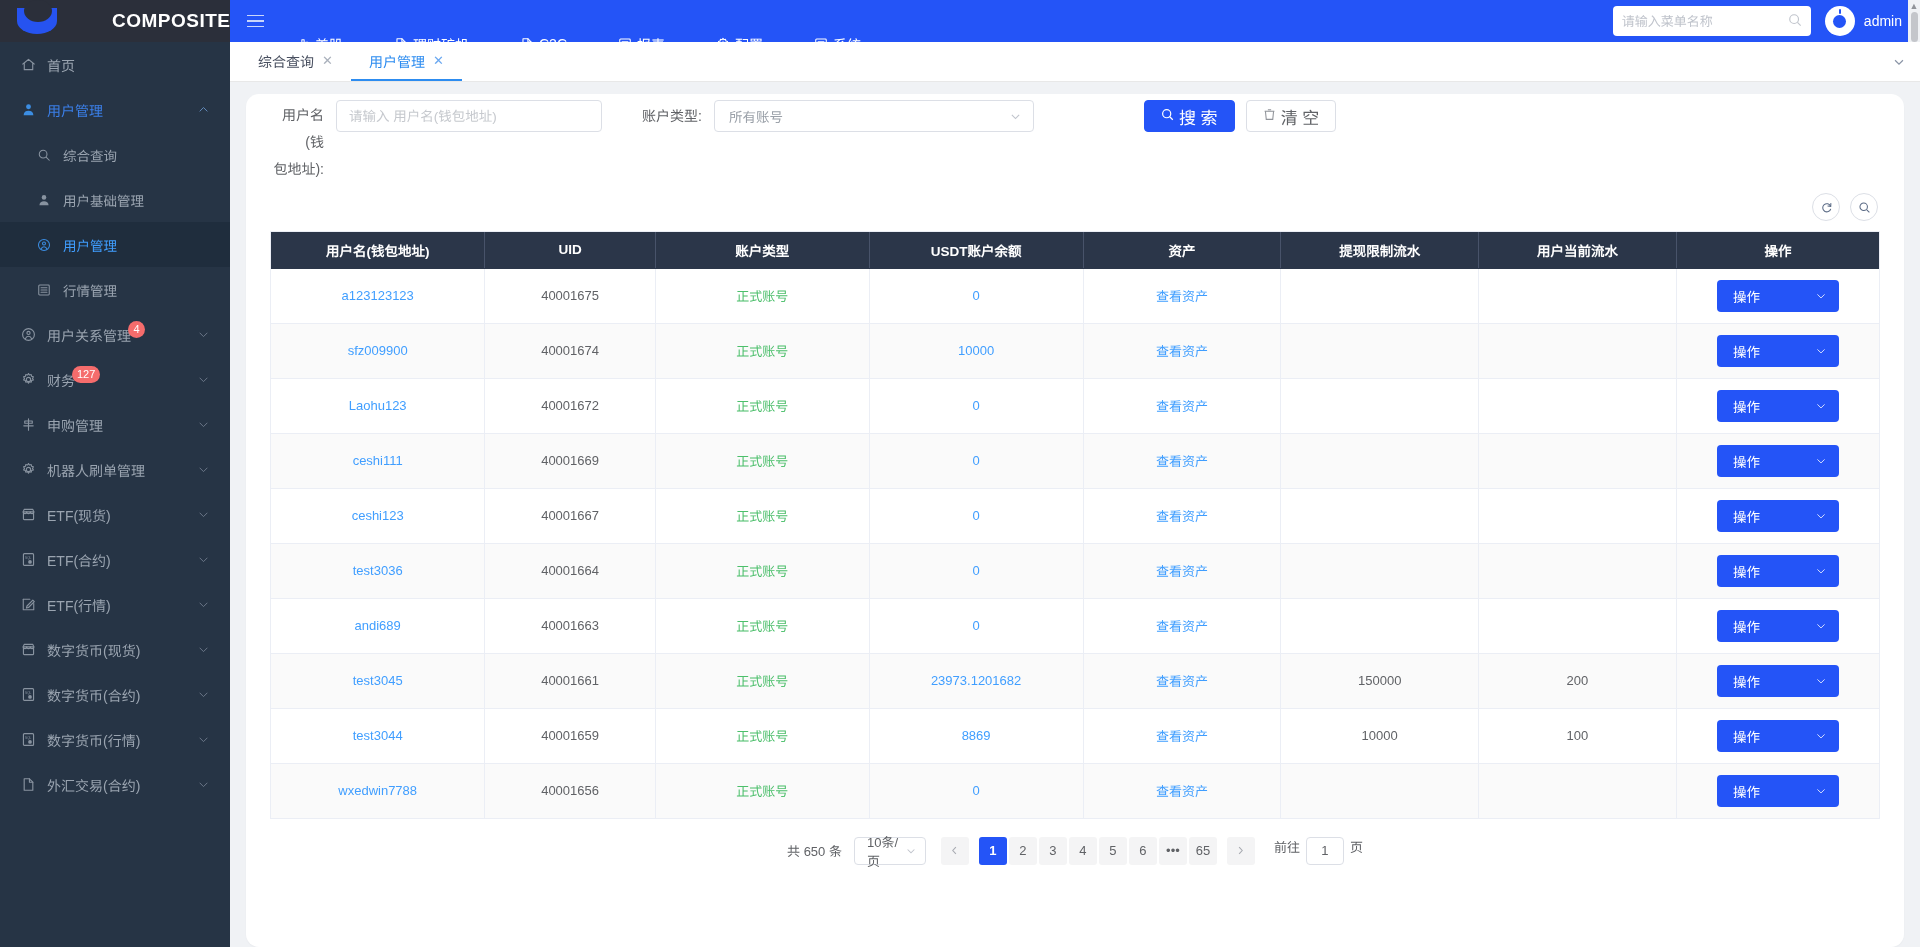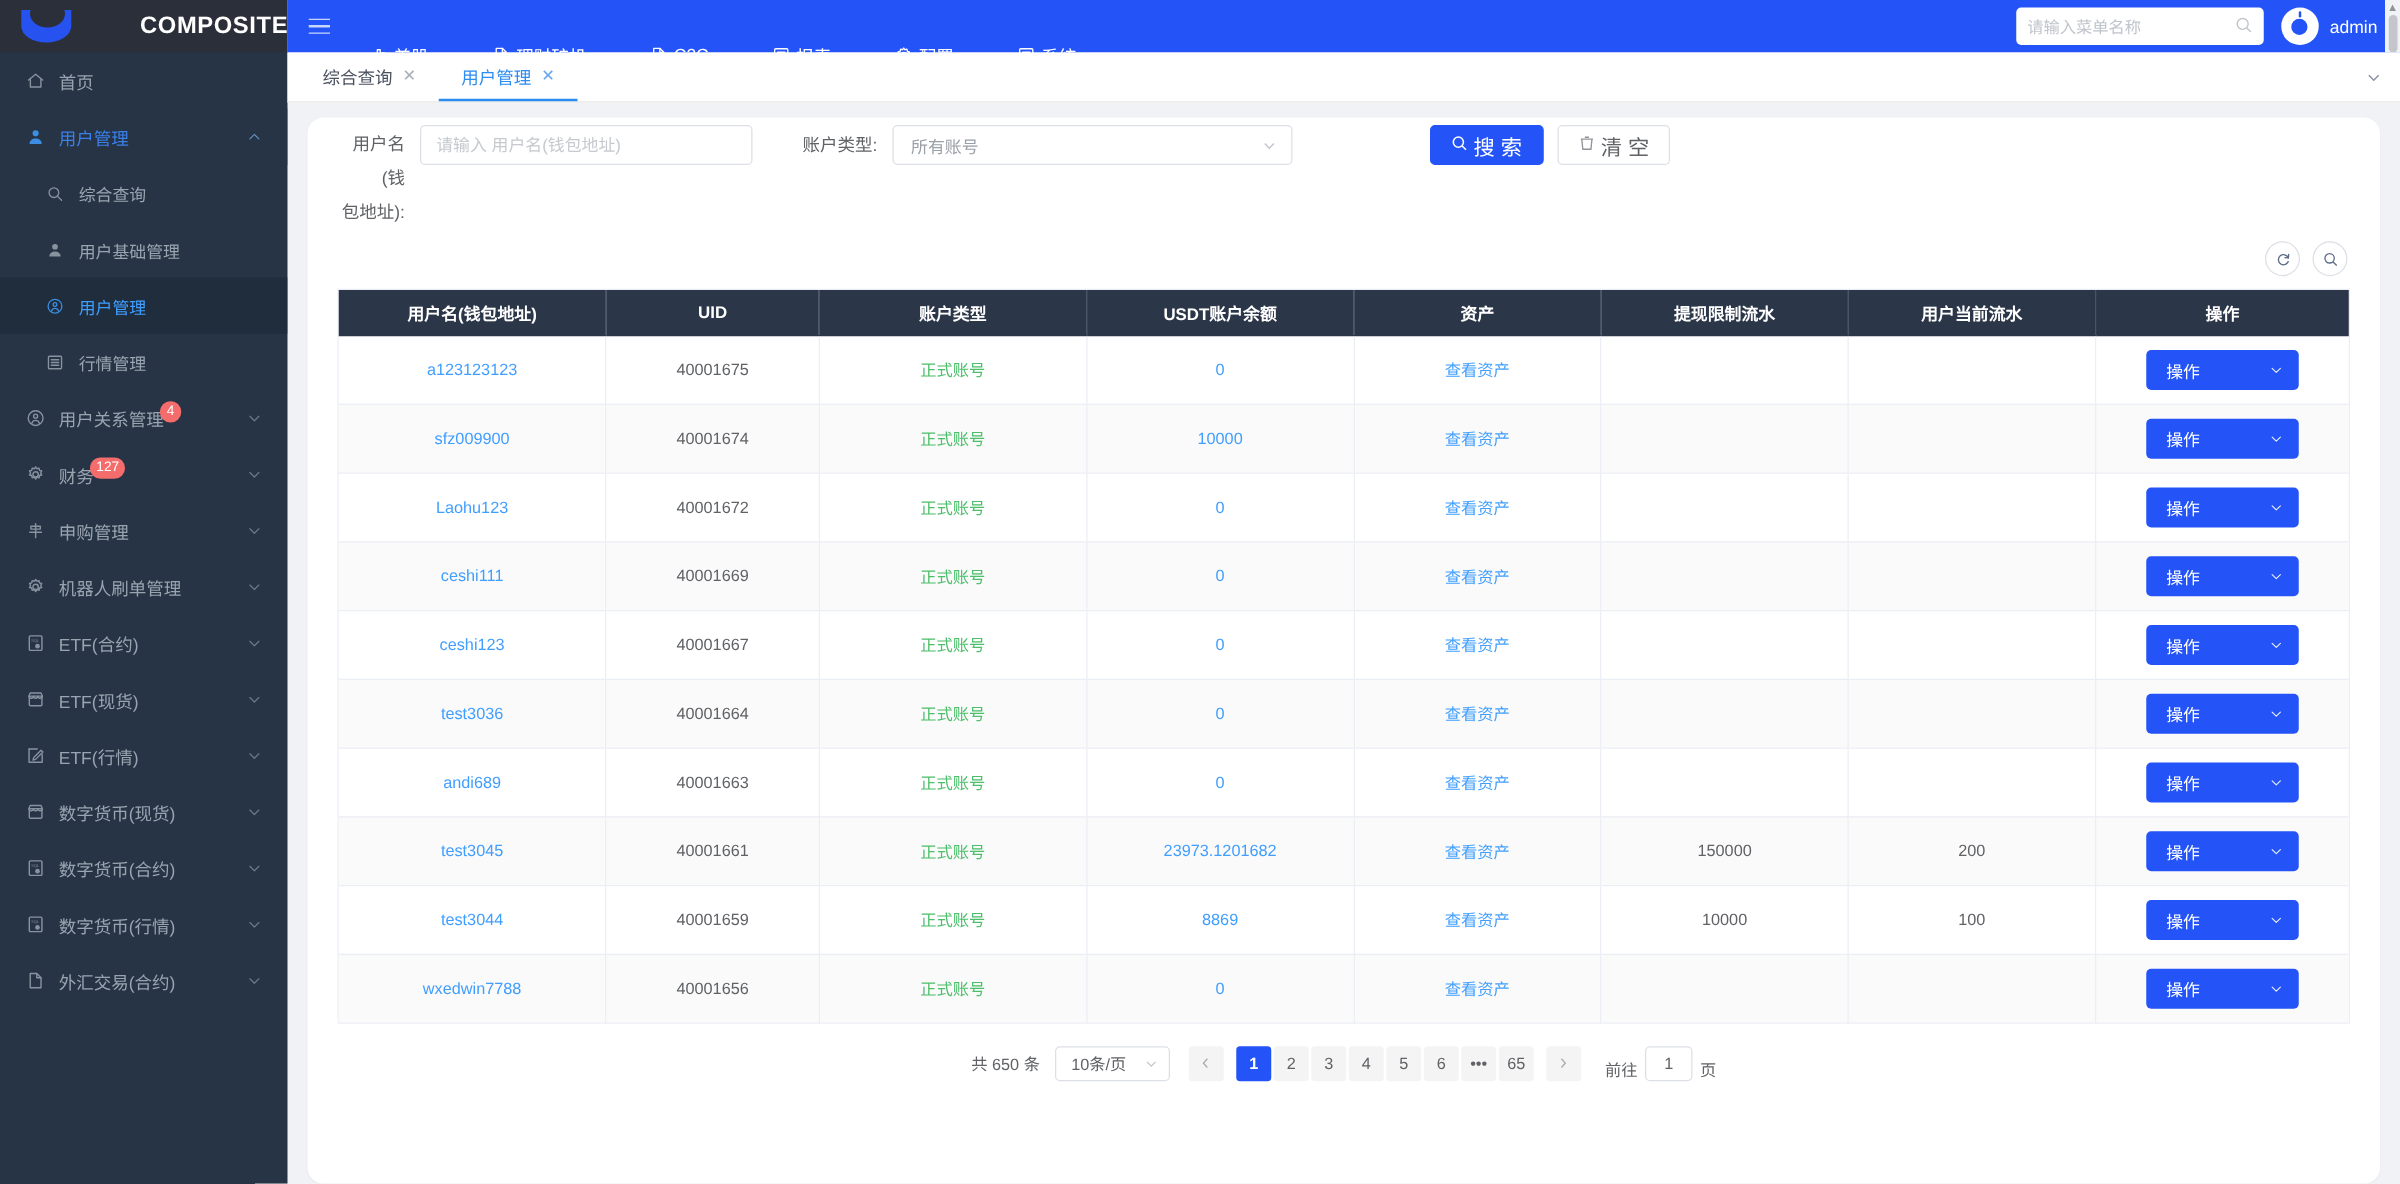--- a/index.html
+++ b/index.html
@@ -233,35 +233,35 @@
   }
   .op-btn .op-caret { display: inline-flex; opacity: .9; }
 
   
   .pager {
     display: flex; align-items: center; justify-content: center; gap: 8px;
     padding: 18px 0 0 0; font-size: 13px; color: #606266;
   }
   .pg-total { margin-right: 4px; }
   .pg-size {
-    width: 92px; height: 28px; border: 1px solid #dcdfe6; border-radius: 4px;
+    width: 72px; height: 28px; border: 1px solid #dcdfe6; border-radius: 4px;
     display: flex; align-items: center; justify-content: space-between;
     padding: 0 8px 0 12px; cursor: pointer; color: #606266; font-size: 13px;
     margin-right: 6px;
   }
   .pg-size .sel-caret { color: #c0c4cc; display: inline-flex; }
   .pg-btn {
     min-width: 28px; height: 28px; border-radius: 3px; background: #f4f4f5;
     display: inline-flex; align-items: center; justify-content: center;
     font-size: 13px; color: #606266; cursor: pointer; padding: 0 5px;
     margin: 0 1px;
   }
   .pg-btn.nav { background: #f4f4f5; color: #a8abb2; }
   .pg-btn.active { background: #2454f7; color: #fff; font-weight: bold; }
-  .pg-jump { display: flex; align-items: flex-end; gap: 6px; margin-left: 10px; }
+  .pg-jump { display: flex; align-items: flex-start; gap: 6px; margin-left: 10px; }
   .pg-jump-input {
     width: 38px; height: 28px; border: 1px solid #dcdfe6; border-radius: 4px;
     text-align: center; font-size: 13px; color: #606266; outline: none;
     font-family: "Liberation Sans", sans-serif;
   }
 </style>
 </head>
 <body>
 
 <div class="app">
@@ -393,41 +393,41 @@
           <span class="mi-label">机器人刷单管理</span>
           <span class="mi-arrow">
             <svg width="13" height="13" viewBox="0 0 16 16" fill="none" stroke="#8a94a6" stroke-width="1.2" stroke-linejoin="round" stroke-linecap="round">
               <polyline points="3.6,6.2 8,10.6 12.4,6.2"></polyline>
             </svg>
           </span>
         </div>
         <div class="menu-item lvl1">
           <span class="mi-icon">
             <svg width="15" height="15" viewBox="0 0 16 16" fill="none" stroke="#9aa4b0" stroke-width="1.2" stroke-linejoin="round" stroke-linecap="round">
+              <path d="M2.3,5.2 3.4,2.5h9.2l1.1,2.7"></path>
+              <rect x="2.6" y="5.2" width="10.8" height="8.2" rx="1"></rect>
+              <path d="M2.3,5.2c0,1.2 .9,1.8 1.9,1.8s1.9-.6 1.9-1.8c0,1.2 .9,1.8 1.9,1.8s1.9-.6 1.9-1.8c0,1.2 .9,1.8 1.9,1.8s1.9-.6 1.9-1.8"></path>
+            </svg>
+          </span>
+          <span class="mi-label">ETF(现货)</span>
+          <span class="mi-arrow">
+            <svg width="13" height="13" viewBox="0 0 16 16" fill="none" stroke="#8a94a6" stroke-width="1.2" stroke-linejoin="round" stroke-linecap="round">
+              <polyline points="3.6,6.2 8,10.6 12.4,6.2"></polyline>
+            </svg>
+          </span>
+        </div>
+        <div class="menu-item lvl1">
+          <span class="mi-icon">
+            <svg width="15" height="15" viewBox="0 0 16 16" fill="none" stroke="#9aa4b0" stroke-width="1.2" stroke-linejoin="round" stroke-linecap="round">
               <rect x="2.6" y="1.8" width="10.8" height="12.4" rx="1"></rect>
               <text x="4.3" y="7" font-size="3.4" fill="#9aa4b0" stroke="none" font-family="sans-serif">SQL</text>
               <circle cx="9.6" cy="10.6" r="2" fill="#9aa4b0" stroke="none"></circle>
             </svg>
           </span>
           <span class="mi-label">ETF(合约)</span>
-          <span class="mi-arrow">
-            <svg width="13" height="13" viewBox="0 0 16 16" fill="none" stroke="#8a94a6" stroke-width="1.2" stroke-linejoin="round" stroke-linecap="round">
-              <polyline points="3.6,6.2 8,10.6 12.4,6.2"></polyline>
-            </svg>
-          </span>
-        </div>
-        <div class="menu-item lvl1">
-          <span class="mi-icon">
-            <svg width="15" height="15" viewBox="0 0 16 16" fill="none" stroke="#9aa4b0" stroke-width="1.2" stroke-linejoin="round" stroke-linecap="round">
-              <path d="M2.3,5.2 3.4,2.5h9.2l1.1,2.7"></path>
-              <rect x="2.6" y="5.2" width="10.8" height="8.2" rx="1"></rect>
-              <path d="M2.3,5.2c0,1.2 .9,1.8 1.9,1.8s1.9-.6 1.9-1.8c0,1.2 .9,1.8 1.9,1.8s1.9-.6 1.9-1.8c0,1.2 .9,1.8 1.9,1.8s1.9-.6 1.9-1.8"></path>
-            </svg>
-          </span>
-          <span class="mi-label">ETF(现货)</span>
           <span class="mi-arrow">
             <svg width="13" height="13" viewBox="0 0 16 16" fill="none" stroke="#8a94a6" stroke-width="1.2" stroke-linejoin="round" stroke-linecap="round">
               <polyline points="3.6,6.2 8,10.6 12.4,6.2"></polyline>
             </svg>
           </span>
         </div>
         <div class="menu-item lvl1">
           <span class="mi-icon">
             <svg width="15" height="15" viewBox="0 0 16 16" fill="none" stroke="#9aa4b0" stroke-width="1.2" stroke-linejoin="round" stroke-linecap="round">
               <path d="M2.4,2.4h7"></path>

